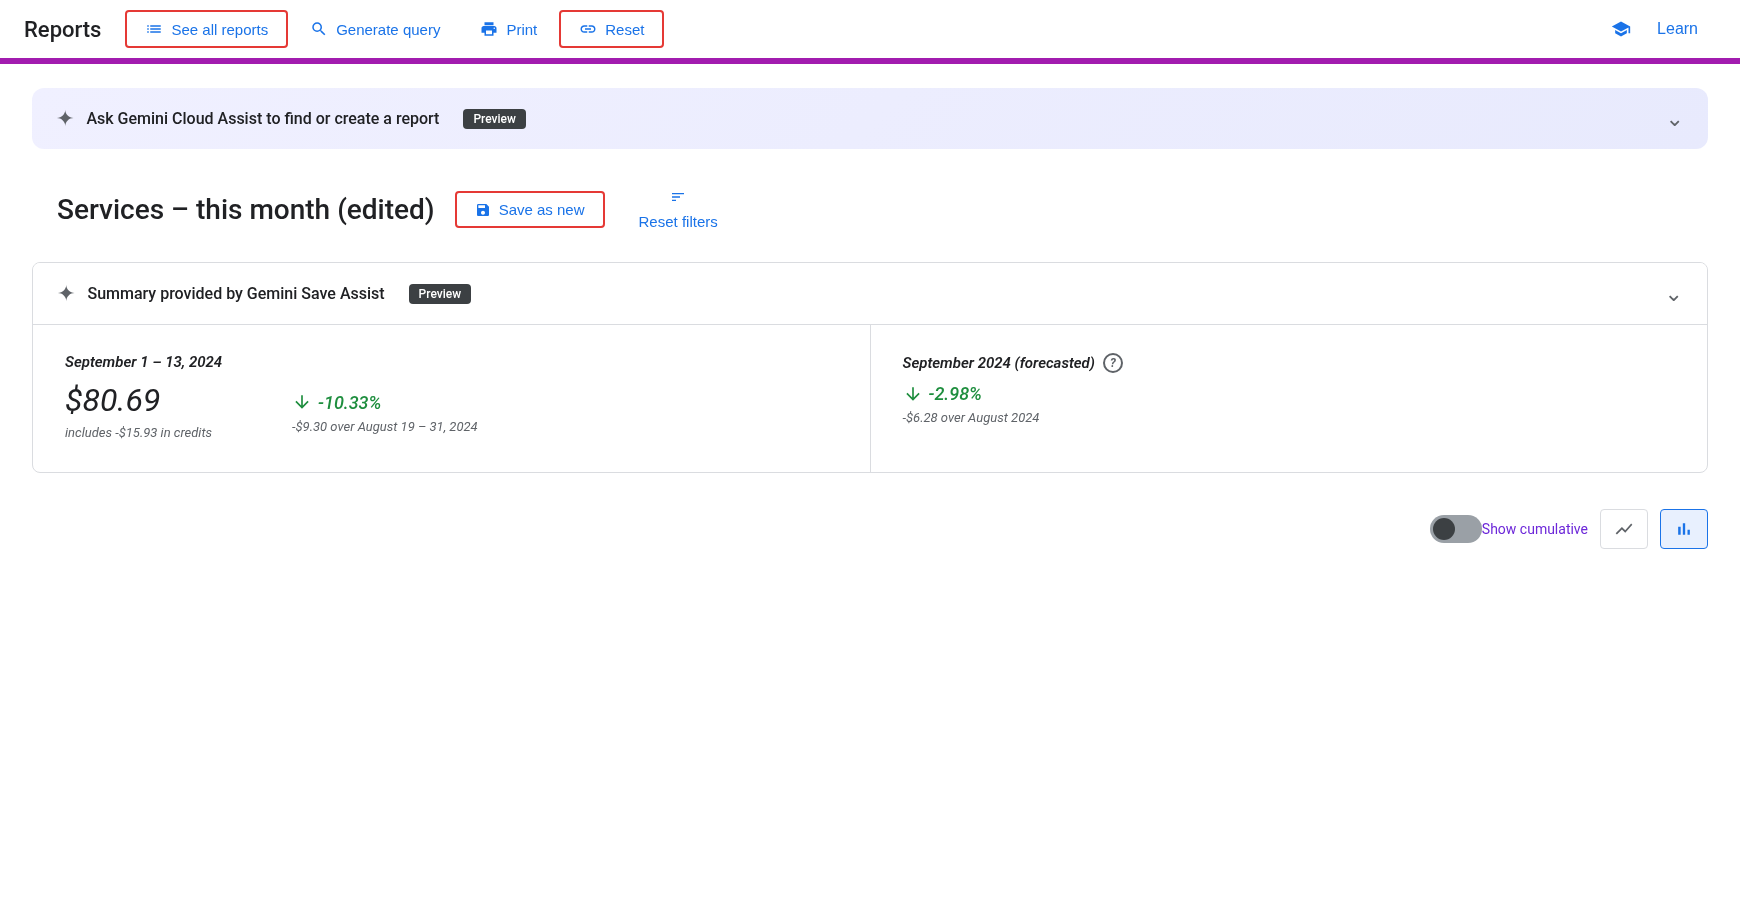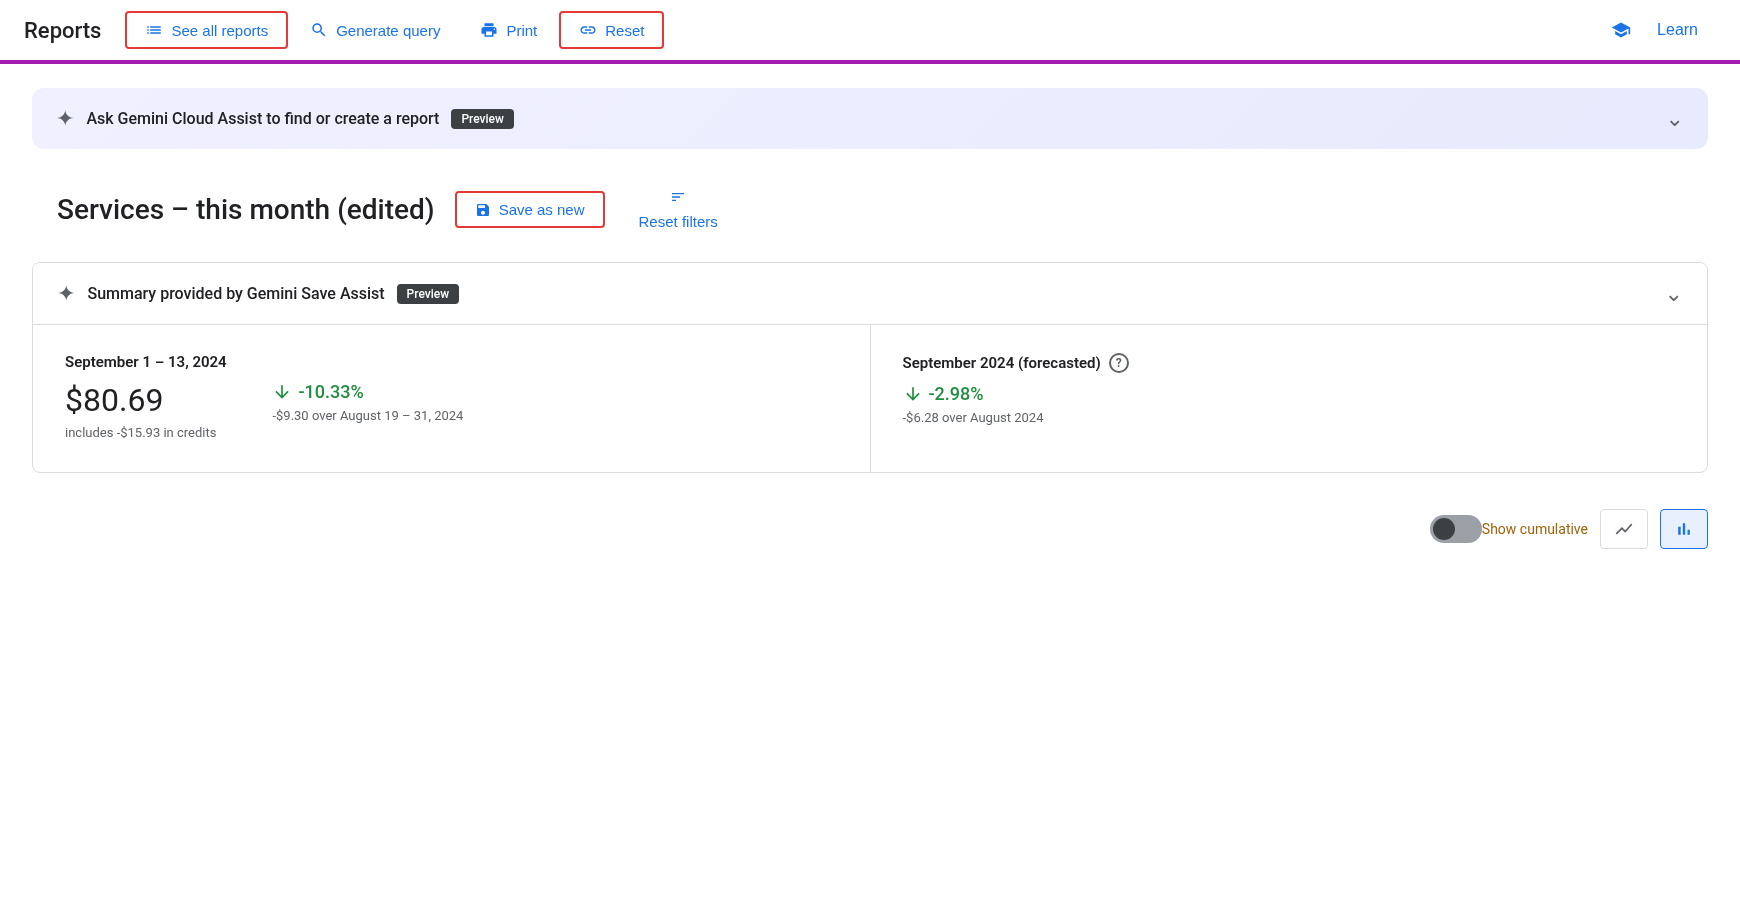--- a/index.html
+++ b/index.html
@@ -12,21 +12,21 @@
       min-height: 920px;
       overflow: hidden;
     }
 
     
     .top-nav {
       display: flex;
       align-items: center;
       padding: 0 24px;
       height: 64px;
-      border-bottom: 4px solid #a21caf;
+      border-bottom: 6px solid #a21caf;
       gap: 4px;
     }
     .nav-title {
       font-size: 22px;
       font-weight: 500;
       color: #202124;
       margin-right: 20px;
     }
     .nav-btn {
       display: flex;
@@ -91,21 +91,21 @@
       font-size: 22px;
       color: #5f6368;
     }
     .preview-badge {
       background: #3c4043;
       color: #fff;
       font-size: 12px;
       font-weight: 500;
       padding: 3px 10px;
       border-radius: 4px;
-      margin-left: 0;
+      margin-left: 12px;
     }
     .chevron-down {
       font-size: 22px;
       color: #5f6368;
     }
 
     
     .report-header {
       display: flex;
       align-items: center;
@@ -170,20 +170,21 @@
       color: #202124;
     }
     .summary-card-body {
       border-top: 1px solid #dadce0;
       display: flex;
       padding: 0;
     }
     .summary-col {
       flex: 1;
       padding: 28px 32px;
+      font-style: italic;
     }
     .summary-col:first-child {
       border-right: 1px solid #dadce0;
     }
     .summary-period {
       font-size: 15px;
       font-weight: 600;
       color: #202124;
       margin-bottom: 10px;
       display: flex;
@@ -234,21 +235,21 @@
       align-items: center;
       justify-content: flex-end;
       gap: 12px;
       padding: 12px 0;
     }
     .cumulative-toggle {
       display: flex;
       align-items: center;
       gap: 0;
       font-size: 14px;
-      color: #a16207;
+      color: #6d28d9;
     }
     .toggle-switch {
       position: relative;
       display: inline-flex;
       align-items: center;
       width: 52px;
       height: 28px;
       background: #9aa0a6;
       border-radius: 14px;
       cursor: pointer;
@@ -358,21 +359,21 @@
         <span>Summary provided by Gemini Save Assist</span>
         <span class="preview-badge">Preview</span>
       </div>
       <span class="chevron-down">⌄</span>
     </div>
 
     <div class="summary-card-body">
 
       <div class="summary-col">
         <div class="summary-period">September 1 – 13, 2024</div>
-        <div style="display:flex; align-items:flex-start; gap:56px;">
+        <div style="display:flex; align-items:center; gap:80px;">
           <div>
             <div class="summary-amount">$80.69</div>
             <div class="summary-credits">includes -$15.93 in credits</div>
           </div>
           <div>
             <div class="summary-change">
               <svg width="20" height="20" viewBox="0 0 24 24" fill="#1e8e3e">
                 <path d="M20 12l-1.41-1.41L13 16.17V4h-2v12.17l-5.58-5.59L4 12l8 8 8-8z"></path>
               </svg>
               <span>-10.33%</span>

